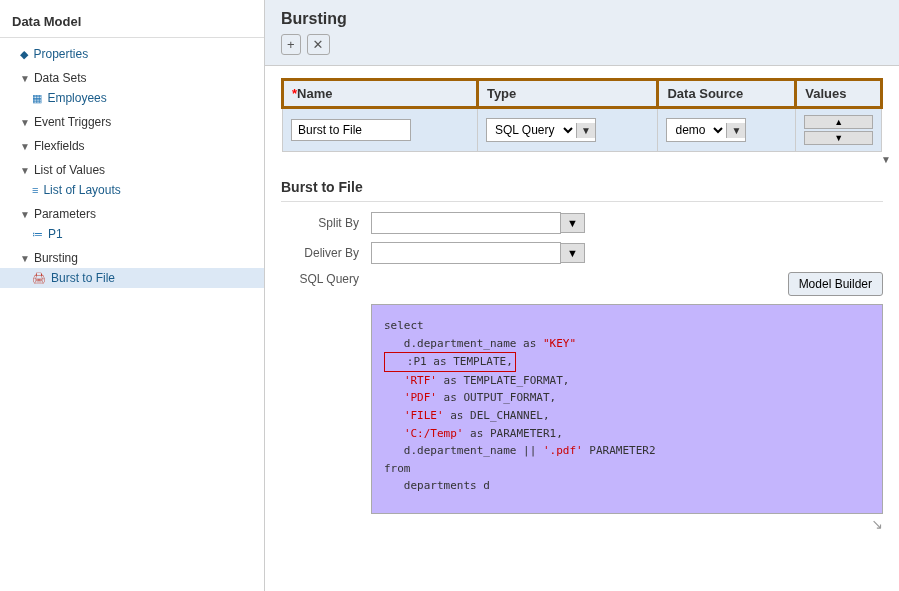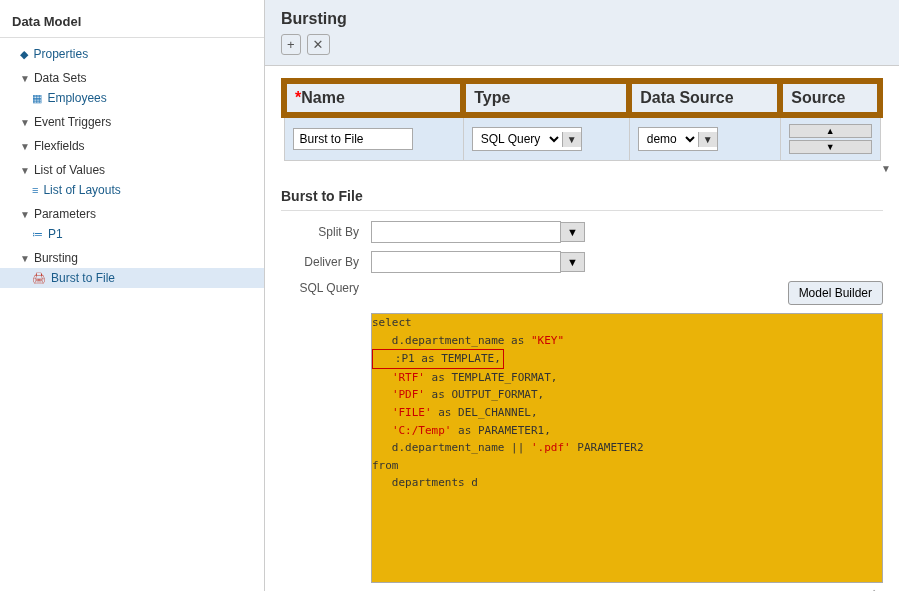--- a/index.html
+++ b/index.html
@@ -21,21 +21,21 @@
     
     .main { flex: 1; background: #fff; overflow-y: auto; padding: 0; }
     .main-header { background: #e8eef5; padding: 10px 16px; border-bottom: 1px solid #ccc; }
     .main-header h2 { font-size: 16px; font-weight: bold; color: #333; margin-bottom: 6px; }
     .toolbar { display: flex; align-items: center; gap: 6px; }
     .toolbar-btn { background: none; border: 1px solid #aaa; border-radius: 3px; padding: 2px 5px; cursor: pointer; font-size: 13px; color: #555; }
 
     
     .table-section { padding: 12px 16px 0; }
     table { width: 100%; border-collapse: collapse; border: 1px solid #ccc; }
-    table th { background: #e8eef5; border: 6px solid #a16207; padding: 5px 8px; text-align: left; font-size: 16px; font-weight: bold; color: #333; }
+    table th { background: #e8eef5; border: 3px solid #a16207; padding: 5px 8px; text-align: left; font-size: 13px; font-weight: bold; color: #333; }
     table td { border: 1px solid #ccc; padding: 5px 8px; font-size: 12px; }
     table tr.selected td { background: #dce8f5; }
     .required { color: red; }
 
     
     .form-input { border: 1px solid #aaa; padding: 3px 6px; font-size: 12px; width: 100%; }
     .select-wrapper { display: inline-flex; align-items: center; border: 1px solid #aaa; background: #fff; }
     .select-wrapper select { border: none; background: transparent; padding: 3px 4px; font-size: 12px; outline: none; }
     .select-btn { background: #e0e0e0; border-left: 1px solid #aaa; padding: 2px 4px; cursor: pointer; font-size: 10px; }
 
@@ -150,21 +150,21 @@
       </div>
     </div>
 
     <div class="table-section">
       <table>
         <thead>
           <tr>
             <th><span class="required">*</span>Name</th>
             <th>Type</th>
             <th>Data Source</th>
-            <th>Source</th>
+            <th>Values</th>
           </tr>
         </thead>
         <tbody>
           <tr class="selected">
             <td>
               <input class="form-input" type="text" value="Burst to File" style="width: 120px;">
             </td>
             <td>
               <div class="select-wrapper">
                 <select>
@@ -214,21 +214,21 @@
           <button class="dropdown-btn">▼</button>
         </div>
       </div>
 
       <div class="sql-row">
         <div class="form-label">SQL Query</div>
         <div class="sql-area-wrapper">
           <div style="display:flex; justify-content:flex-end; margin-bottom:4px;">
             <button class="query-builder-btn">Model Builder</button>
           </div>
-          <div style="border:1px solid #aaa; background:#eab308; height:270px; overflow:auto; padding:0; font-family:monospace; font-size:11px; line-height:1.6;">
+          <div style="border:1px solid #aaa; background:#c4b5fd; height:210px; overflow:auto; padding:12px; font-family:monospace; font-size:11px; line-height:1.6;">
             <div>select</div>
             <div>&nbsp;&nbsp;&nbsp;d.department_name as <span style="color:#c00;">"KEY"</span></div>
             <div style="display:inline-block; border:1px solid #c00; padding:0 2px;">&nbsp;&nbsp;&nbsp;:P1 as TEMPLATE,</div>
             <div>&nbsp;&nbsp;&nbsp;<span style="color:#c00;">'RTF'</span> as TEMPLATE_FORMAT,</div>
             <div>&nbsp;&nbsp;&nbsp;<span style="color:#c00;">'PDF'</span> as OUTPUT_FORMAT,</div>
             <div>&nbsp;&nbsp;&nbsp;<span style="color:#c00;">'FILE'</span> as DEL_CHANNEL,</div>
             <div>&nbsp;&nbsp;&nbsp;<span style="color:#c00;">'C:/Temp'</span> as PARAMETER1,</div>
             <div>&nbsp;&nbsp;&nbsp;d.department_name || <span style="color:#c00;">'.pdf'</span> PARAMETER2</div>
             <div>from</div>
             <div>&nbsp;&nbsp;&nbsp;departments d</div>

